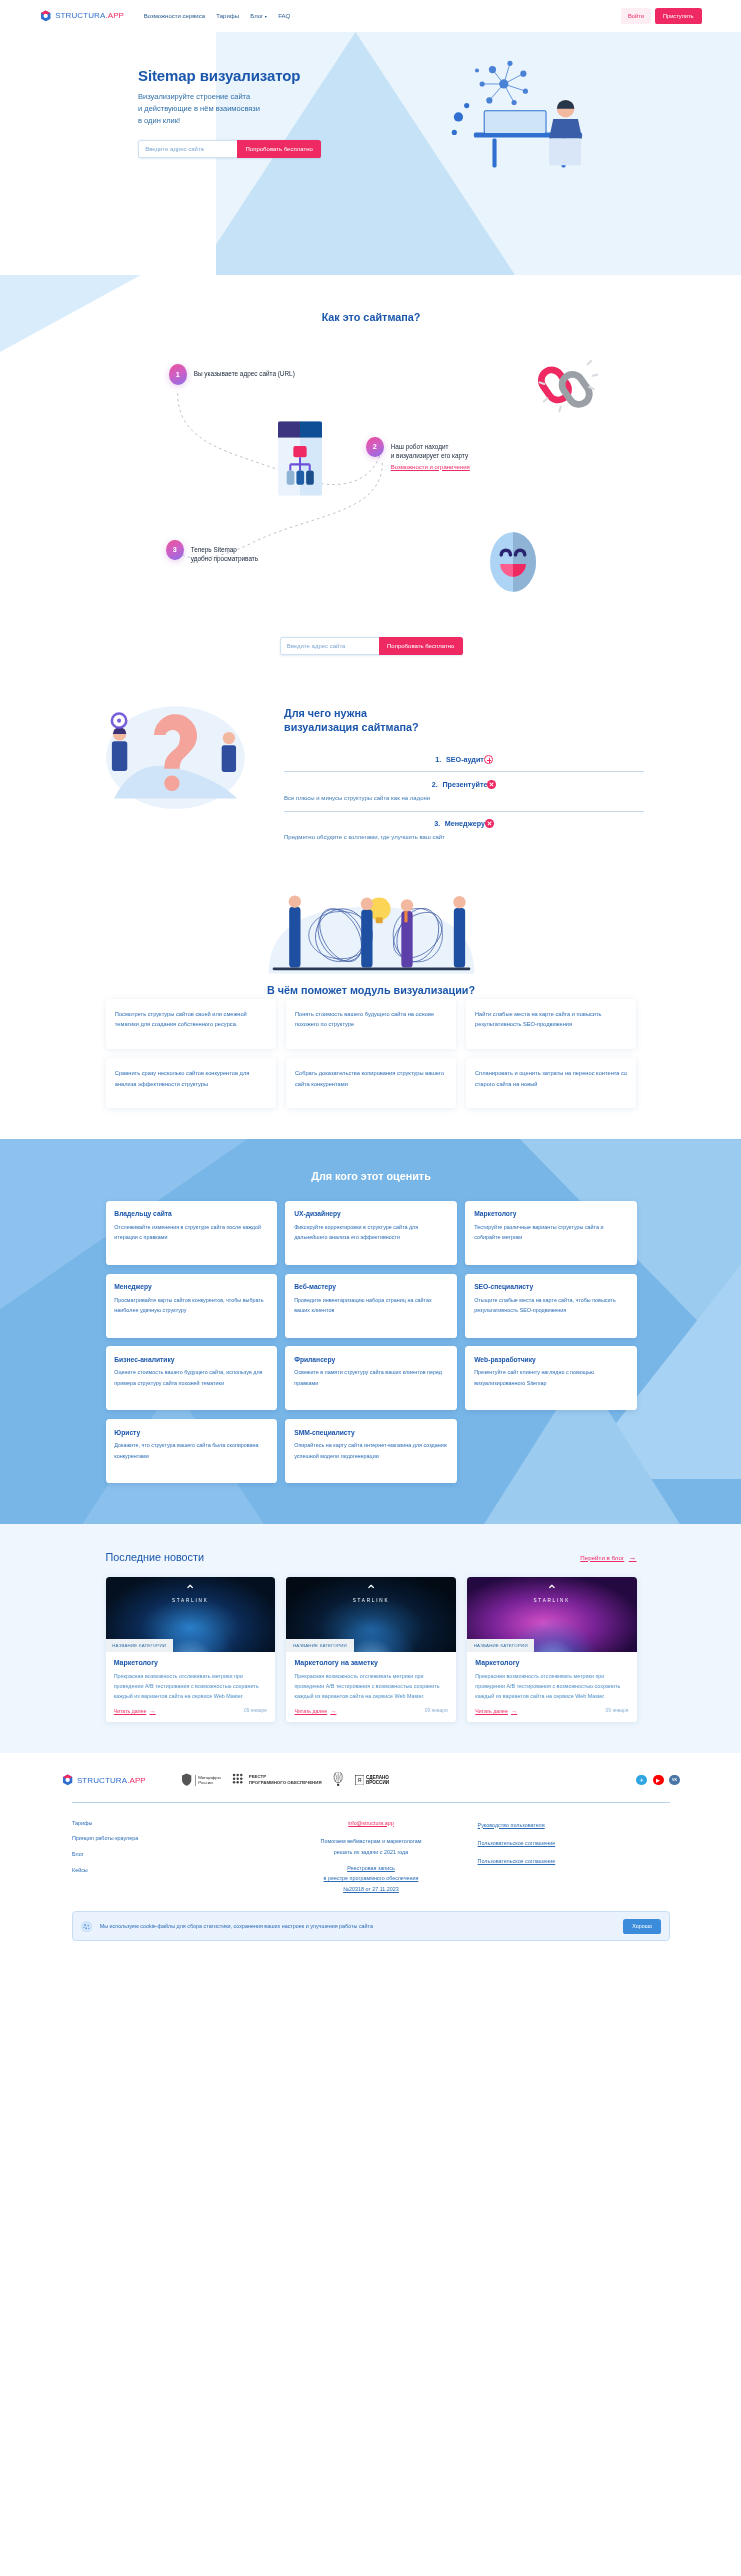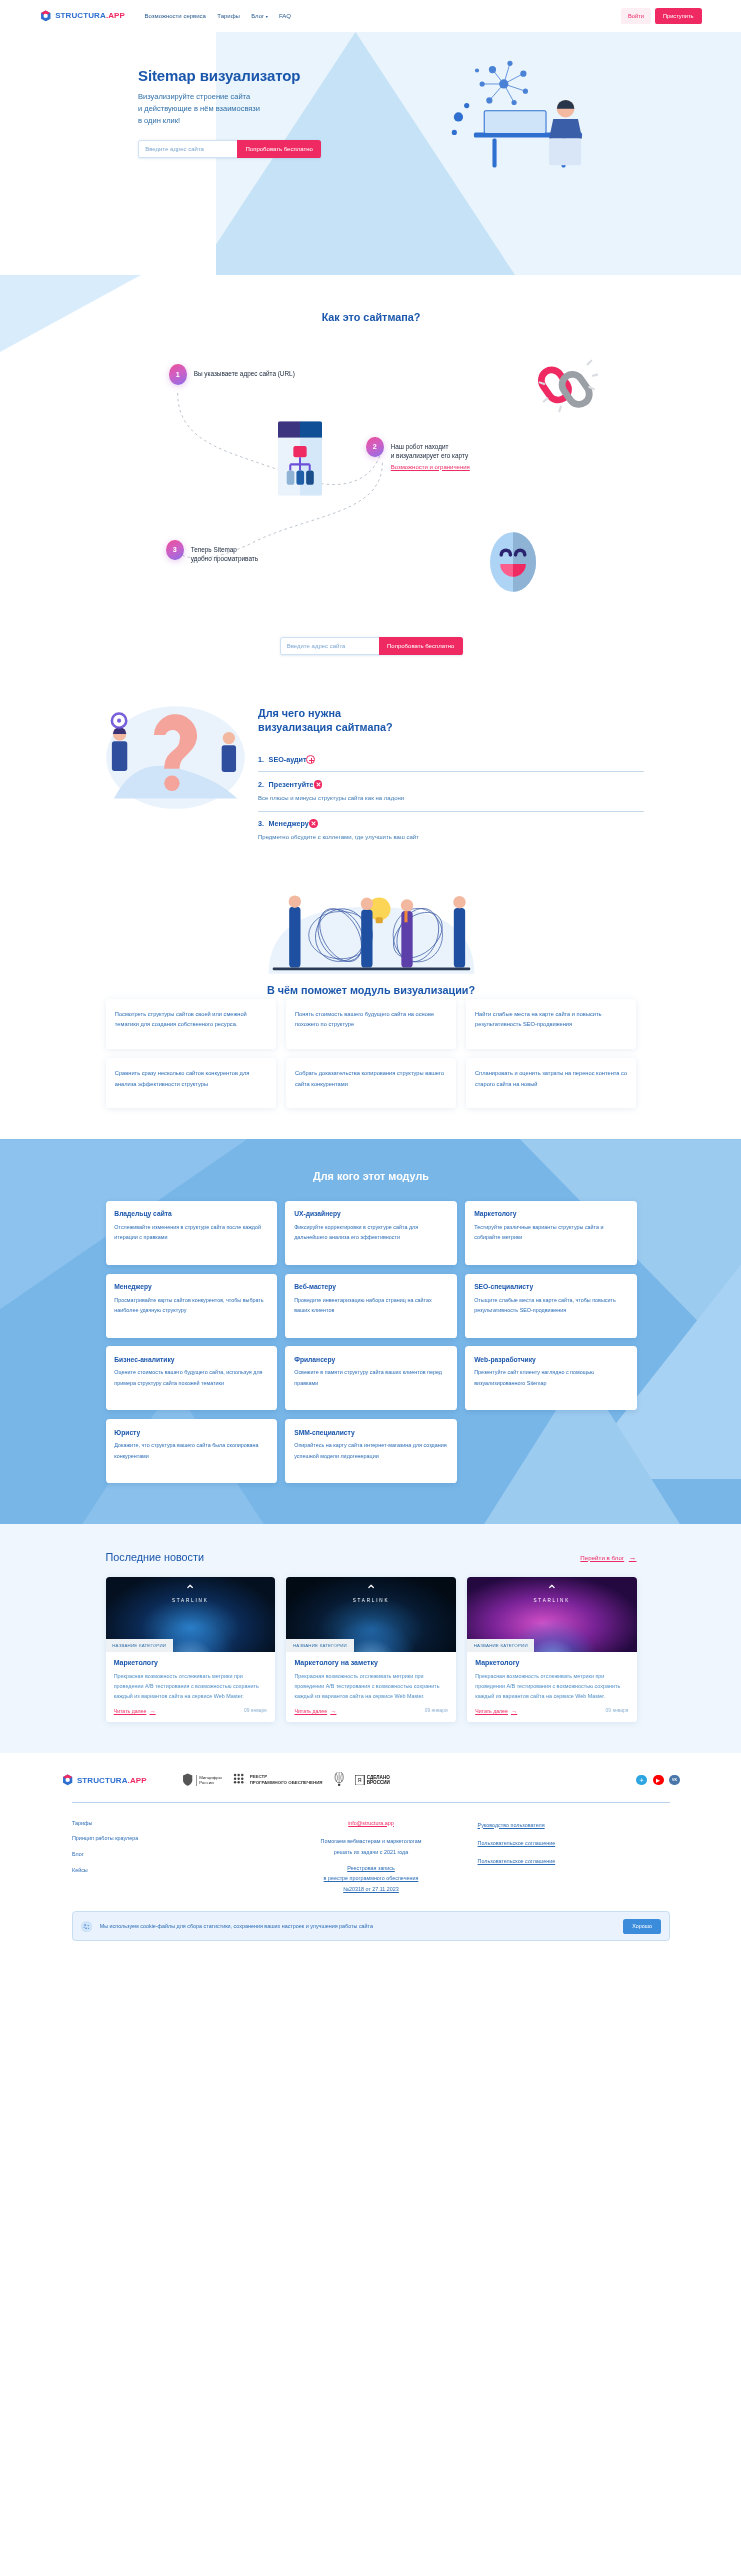--- a/index.html
+++ b/index.html
@@ -5,21 +5,21 @@
 <style>
   *{box-sizing:border-box;margin:0;padding:0}
   html,body{width:742px;background:#fff;font-family:"Liberation Sans",sans-serif;-webkit-font-smoothing:antialiased}
   body{width:742px;overflow-x:hidden;color:#1a4f9c}
 
   
   .header{height:32px;background:#fff;position:relative;z-index:40;display:flex;align-items:center}
   .header-inner{width:680px;margin:0 auto;display:flex;align-items:center;gap:14.4px;padding:0 9.3px}
   .logo{display:flex;align-items:center;gap:3.6px;text-decoration:none}
   .logo-mark{width:11.3px;height:12.4px;position:relative;flex:0 0 auto}
-  .logo-txt{font-size:8px;font-weight:700;letter-spacing:0.1px;color:#2f6fd0}
+  .logo-txt{font-size:8px;font-weight:400;letter-spacing:0.1px;color:#2f6fd0}
   .logo-txt .red{color:#ef2a63}
   .nav{display:flex;align-items:center;gap:11.3px;margin-left:5.2px}
   .nav a{font-size:6px;color:#27598f;text-decoration:none;white-space:nowrap}
   .nav .caret{font-size:4.1px;margin-left:1.5px;display:inline-block}
   .header-right{margin-left:auto;display:flex;align-items:center;gap:3.6px}
   .btn-login{background:#fdeef3;color:#ef2a63;border:none;border-radius:2.6px;font-size:5.7px;padding:4.6px 7.2px;cursor:pointer;font-family:inherit}
   .btn-start{background:#ef2a63;color:#fff;border:none;border-radius:2.6px;font-size:5.7px;padding:4.6px 8.2px;cursor:pointer;font-family:inherit}
 
   
   .hero{position:relative;height:243px;overflow:hidden;background:#fde047}
@@ -56,28 +56,28 @@
   .step1{left:30px;top:20.6px}
   .step2{left:227px;top:93px}
   .step3{left:27px;top:196px}
   .art-chain{position:absolute;right:5.2px;top:11.3px;width:62px;height:62px}
   .art-tree{position:absolute;left:139px;top:77px;width:44px;height:75px;border-radius:2.1px;overflow:hidden}
   .art-face{position:absolute;right:67px;top:188px;width:46px;height:60px}
   .urlbar2{margin:4.1px auto 0;width:183px}
 
   
   .why{padding:20.6px 0 31px;background:#fff}
-  .why-inner{width:546px;margin:0 auto;display:flex;align-items:flex-start}
+  .why-inner{width:546px;margin:0 auto;display:flex;gap:26px;align-items:flex-start}
   .why-art{width:160px;flex:0 0 auto;position:relative;height:118px}
   .why-right{flex:1;padding-top:9.3px}
   h2.why-title{font-size:10.8px;font-weight:700;color:#1a56ac;line-height:1.35}
   .acc{margin-top:13.4px}
   .acc-item{border-bottom:0.5px solid #c6d9ec;padding:7.2px 0}
   .acc-item:last-child{border-bottom:none}
-  .acc-head{display:flex;align-items:center;justify-content:flex-start}
+  .acc-head{display:flex;align-items:center;justify-content:center}
   .acc-ttl{font-size:7.2px;font-weight:700;color:#1a56ac}
   .acc-ttl .num{margin-right:4.6px;font-weight:700}
   .acc-body{margin-top:5.7px;font-size:6px;color:#3d7ab5;line-height:1.5}
   .ico-plus{width:8.8px;height:8.8px;border:0.7px solid #ef2a63;border-radius:50%;position:relative;flex:0 0 auto;cursor:pointer}
   .ico-plus:before,.ico-plus:after{content:"";position:absolute;background:#ef2a63}
   .ico-plus:before{left:1.7px;top:3.8px;width:4.7px;height:0.8px}
   .ico-plus:after{top:1.7px;left:3.8px;height:4.7px;width:0.8px}
   .ico-x{width:8.8px;height:8.8px;border-radius:50%;background:#ef2a63;position:relative;flex:0 0 auto;cursor:pointer}
   .ico-x:before,.ico-x:after{content:"";position:absolute;background:#fff;left:1.9px;top:4px;width:5px;height:0.8px}
   .ico-x:before{transform:rotate(45deg)}
@@ -401,21 +401,21 @@
     <div class="mod-card">Спланировать и оценить затраты на перенос контента со старого сайта на новый</div>
   </div>
 </section>
 
 <section class="whom">
   <div class="d1"></div>
   <div class="d2"></div>
   <div class="d3"></div>
   <div class="d4"></div>
   <div class="d5"></div>
-  <h2 class="whom-title">Для кого этот модуль</h2>
+  <h2 class="whom-title">Для кого этот оценить</h2>
   <div class="whom-grid">
     <div class="whom-card">
         <h3>Владельцу сайта</h3>
         <p>Отслеживайте изменения в структуре сайта после каждой итерации с правками</p>
       </div>
     <div class="whom-card">
         <h3>UX-дизайнеру</h3>
         <p>Фиксируйте корректировки в структуре сайта для дальнейшего анализа его эффективности</p>
       </div>
     <div class="whom-card">

